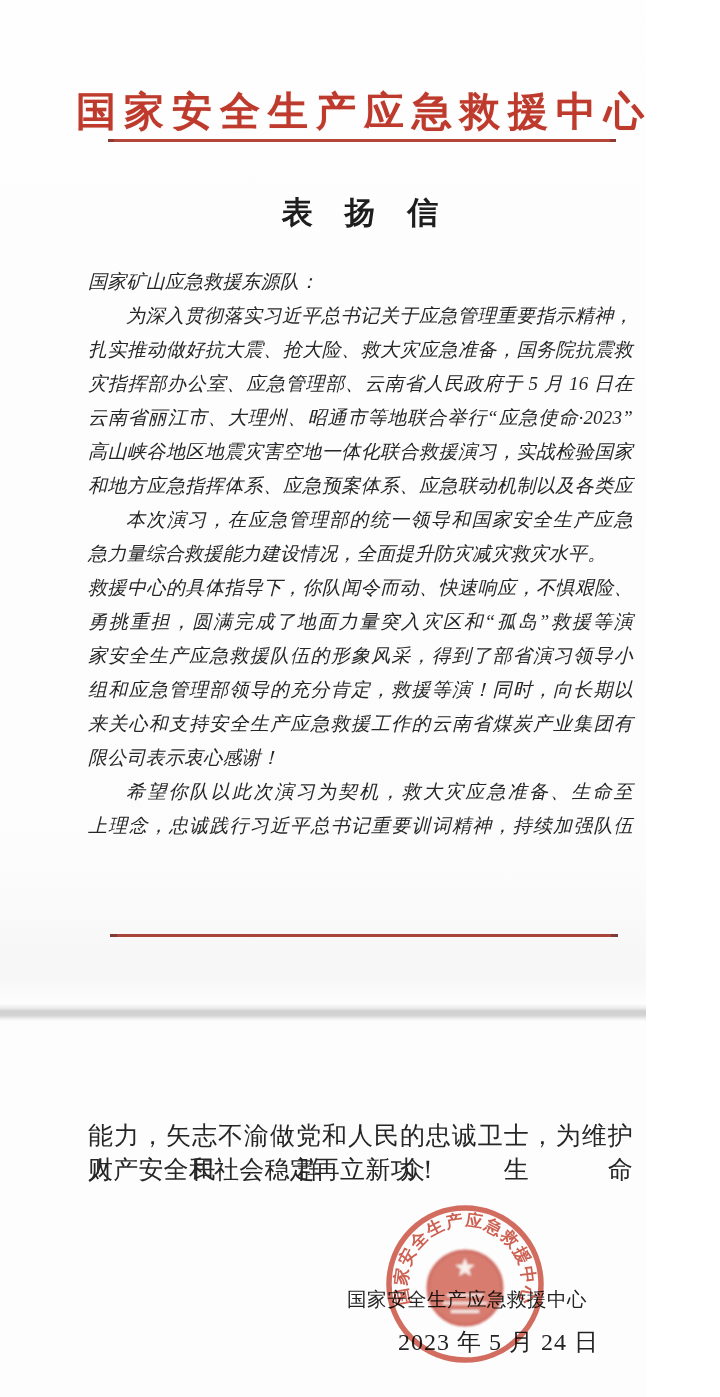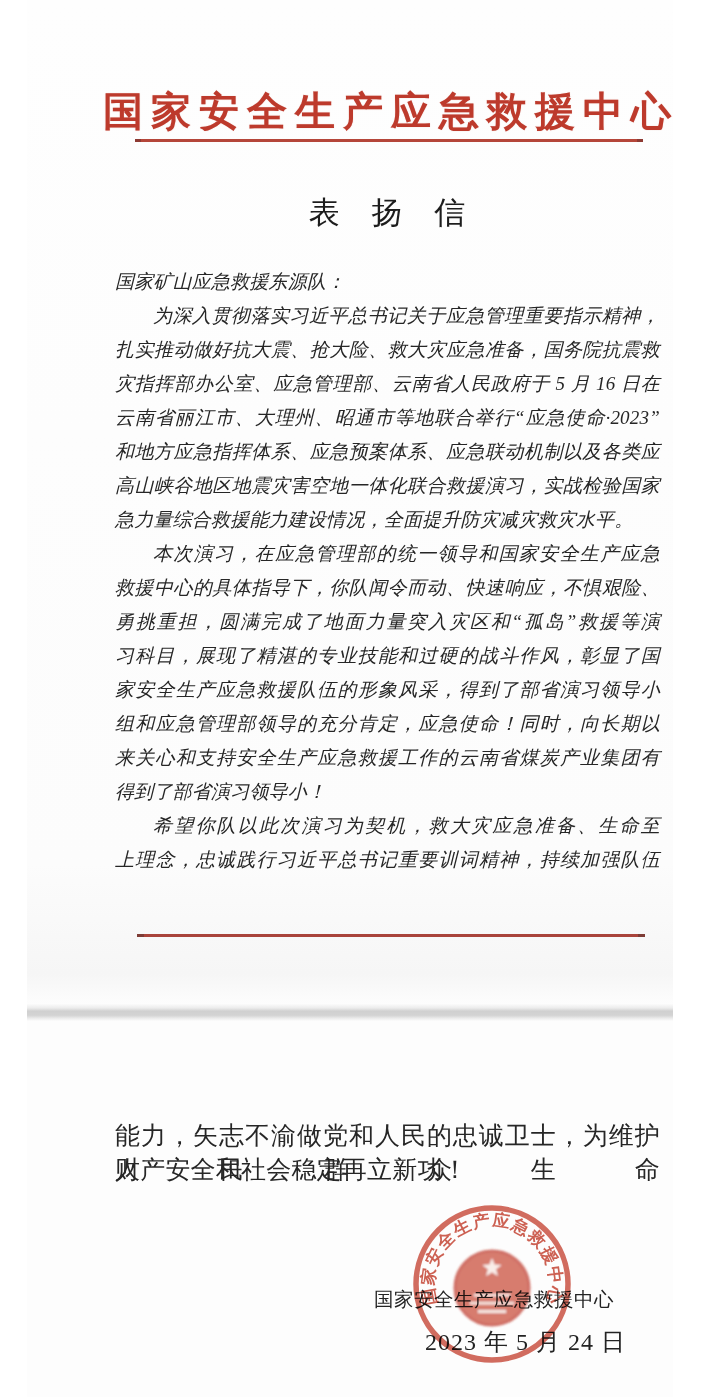--- a/index.html
+++ b/index.html
@@ -1,21 +1,20 @@
 <!DOCTYPE html>
 <html><head>
 <meta charset="utf-8">
 <style>
   html,body { margin:0; padding:0; background:#ffffff; }
   .shot {
     position:relative; width:646px; height:1397px; overflow:hidden;
     background:#22c55e;
     font-family:"Liberation Serif","DejaVu Serif",serif;
     color:#262626;
-    margin-left:27px;
   }
   
   .page1 {
     position:absolute; left:0; top:0; width:720px; height:1004px;
     background:linear-gradient(180deg,#fefefe 0%,#fcfcfc 86%,#f6f6f6 97%,#fdfdfd 100%);
   }
   .page-separator {
     position:absolute; left:0; top:1003px; width:720px; height:18px;
     background:linear-gradient(180deg,#ffffff 0%,#ececec 28%,#d0d0d0 45%,#d3d3d3 68%,#efefef 88%,#fdfdfd 100%);
   }
@@ -28,21 +27,21 @@
     text-shadow:0 0 1px rgba(189,58,44,.35);
   }
   .header-rule { position:absolute; top:139px; left:108px; width:508px; height:3px; background:#b5463a; }
   .header-rule::before, .header-rule::after {
     content:""; position:absolute; top:0; width:6px; height:3px; background:#8e3a33;
   }
   .header-rule::before { left:0; } .header-rule::after { right:0; }
 
   .doc-title {
     position:absolute; top:192px; left:0; width:720px;
-    text-align:center; font-size:31px; font-weight:normal;
+    text-align:center; font-size:31px; font-weight:bold;
     letter-spacing:12px; text-indent:12px; color:#1d1d1d;
   }
 
   .body-block  { position:absolute; top:265px;  left:88px; width:545px; font-size:19px;font-style:italic; }
   .body-block2 { position:absolute; top:1119px; left:88px; width:545px; font-size:25px; }
   .bline {
     height:34px; line-height:34px;
     text-align:justify; text-align-last:justify;
     letter-spacing:.2px;
   }
@@ -76,31 +75,30 @@
   <div class="page1">
     <div class="org-header">国家安全生产应急救援中心</div>
     <div class="header-rule"></div>
     <div class="doc-title">表 扬 信</div>
     <div class="body-block">
         <div class="bline end">国家矿山应急救援东源队：</div>
         <div class="bline indent">为深入贯彻落实习近平总书记关于应急管理重要指示精神，</div>
         <div class="bline">扎实推动做好抗大震、抢大险、救大灾应急准备，国务院抗震救</div>
         <div class="bline">灾指挥部办公室、应急管理部、云南省人民政府于 5 月 16 日在</div>
         <div class="bline">云南省丽江市、大理州、昭通市等地联合举行“应急使命·2023”</div>
+        <div class="bline">高山峡谷地区地震灾害空地一体化联合救援演习，实战检验国家</div>
         <div class="bline">和地方应急指挥体系、应急预案体系、应急联动机制以及各类应</div>
-        <div class="bline">高山峡谷地区地震灾害空地一体化联合救援演习，实战检验国家</div>
+        <div class="bline indent">本次演习，在应急管理部的统一领导和国家安全生产应急</div>
         <div class="bline end">急力量综合救援能力建设情况，全面提升防灾减灾救灾水平。</div>
-        <div class="bline indent">本次演习，在应急管理部的统一领导和国家安全生产应急</div>
         <div class="bline">救援中心的具体指导下，你队闻令而动、快速响应，不惧艰险、</div>
         <div class="bline">勇挑重担，圆满完成了地面力量突入灾区和“孤岛”救援等演</div>
-        <div class="bline">习科目，展现了精湛的专业技能和过硬的战斗作风，彰显了国</div>
         <div class="bline">家安全生产应急救援队伍的形象风采，得到了部省演习领导小</div>
-        <div class="bline">组和应急管理部领导的充分肯定，应急使命！同时，向长期以</div>
+        <div class="bline">组和应急管理部领导的充分肯定，救援等演！同时，向长期以</div>
         <div class="bline">来关心和支持安全生产应急救援工作的云南省煤炭产业集团有</div>
-        <div class="bline end">得到了部省演习领导小！</div>
+        <div class="bline end">限公司表示衷心感谢！</div>
         <div class="bline indent">希望你队以此次演习为契机，救大灾应急准备、生命至</div>
         <div class="bline">上理念，忠诚践行习近平总书记重要训词精神，持续加强队伍</div>
       </div>
     <div class="footer-rule"></div>
   </div>
 
   <div class="page-separator"></div>
 
   <div class="page2"></div>
 

